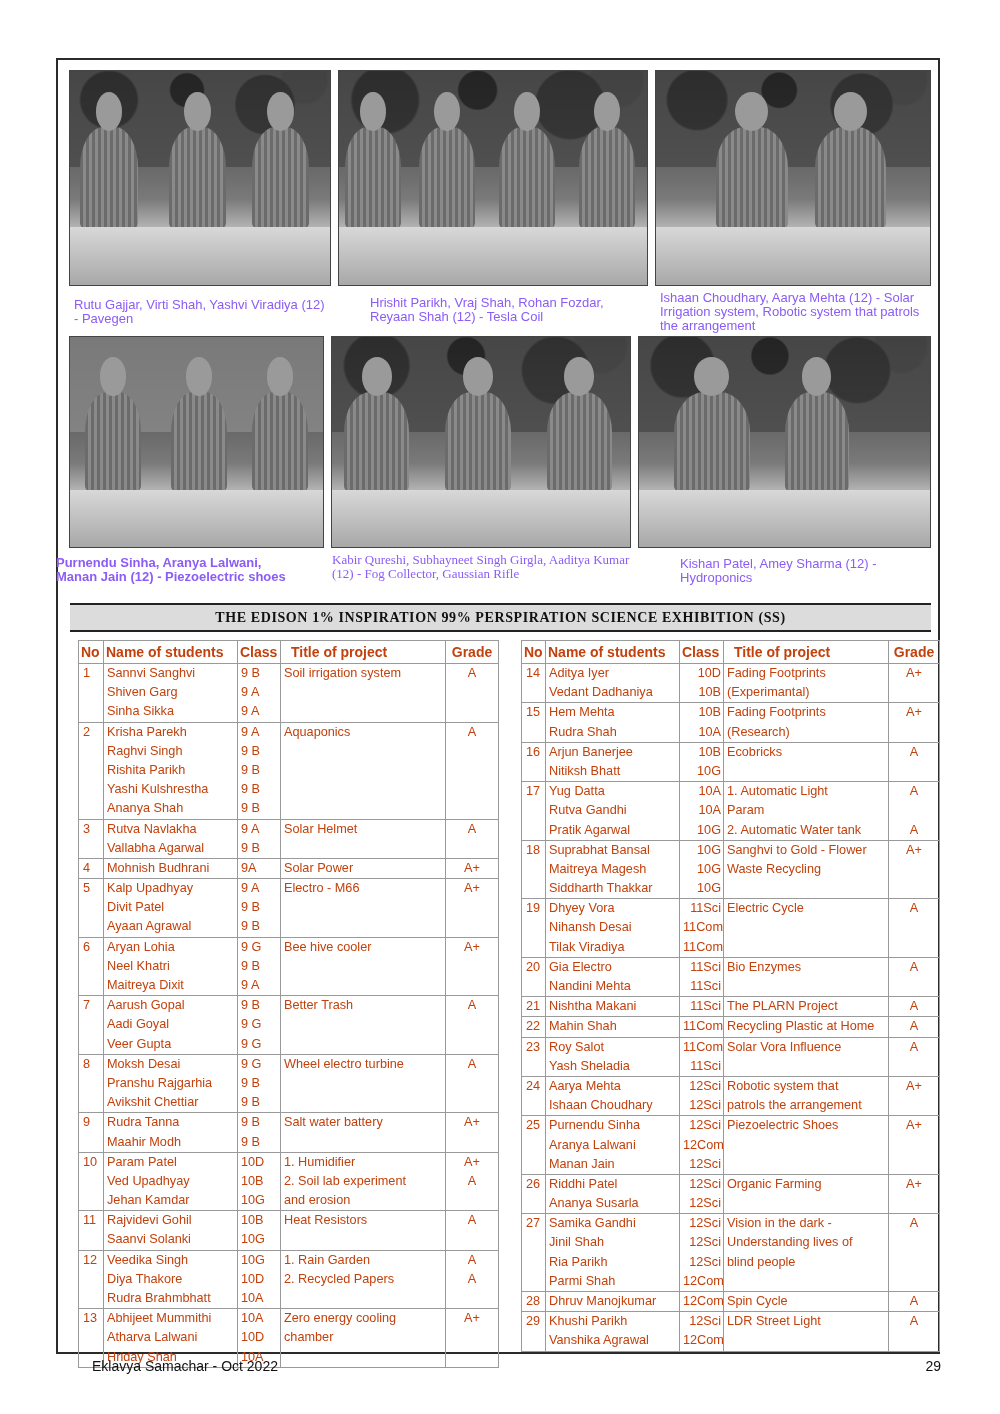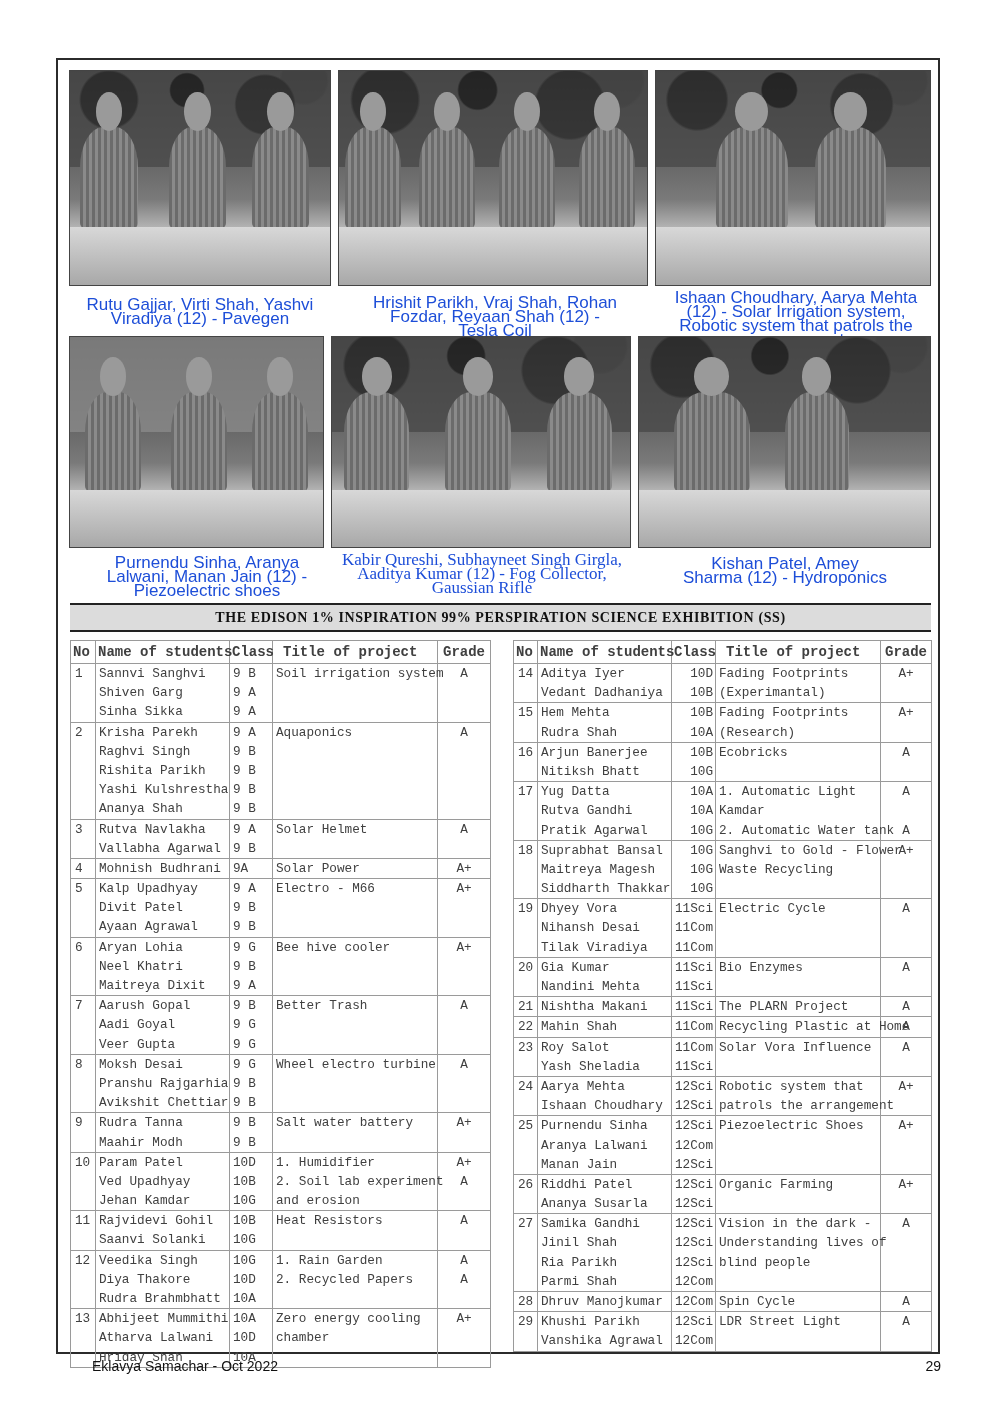--- a/index.html
+++ b/index.html
@@ -10,25 +10,25 @@
     .photo .leaves { position: absolute; inset: 0 0 55% 0;
       background: radial-gradient(circle at 15% 30%, #2a2a2a 0 12%, transparent 13%),
                   radial-gradient(circle at 45% 20%, #1f1f1f 0 10%, transparent 11%),
                   radial-gradient(circle at 75% 35%, #2e2e2e 0 14%, transparent 15%),
                   radial-gradient(circle at 90% 10%, #444 0 9%, transparent 10%),
                   #4a4a4a; opacity: 0.8; }
     .photo .person { position: absolute; bottom: 26%; width: 22%; height: 48%;
       background: repeating-linear-gradient(90deg, #6b6b6b 0 3px, #8a8a8a 3px 6px); border-radius: 40% 40% 6px 6px; }
     .photo .head { position: absolute; width: 46%; height: 38%; left: 27%; top: -34%; border-radius: 50%; background: #9a9a9a; }
     .photo .table { position: absolute; left: 0; right: 0; bottom: 0; height: 27%; background: linear-gradient(180deg, #d8d8d8, #a8a8a8); }
-    .caption { position: absolute; font-family: "Liberation Sans", sans-serif; font-size: 17px; line-height: 14px; text-align: center; color: #1d4ed8; }
+    .caption { position: absolute; font-family: "Liberation Sans", sans-serif; font-size: 13px; line-height: 14px; text-align: left; color: #8b5cf6; }
     .banner { position: absolute; left: 70px; top: 603px; width: 861px; height: 29px; background: #dcdcdc;
       border-top: 2px solid #222; border-bottom: 2px solid #222; box-sizing: border-box;
       font-family: "Liberation Serif", serif; font-weight: bold; font-size: 14px; letter-spacing: 0.6px; line-height: 26px; text-align: center; color: #111; white-space: nowrap; }
-    table.sci { position: absolute; border-collapse: collapse; font-family: Liberation Mono, monospace; font-size: 12.7px; color: #404040; table-layout: fixed; }
+    table.sci { position: absolute; border-collapse: collapse; font-family: Liberation Sans, sans-serif; font-size: 12.7px; color: #c2410c; table-layout: fixed; margin-left: 8px; }
     table.sci th { font-weight: bold; font-size: 14px; height: 22px; padding: 0 2px; border: 1px solid #9a9a9a; text-align: left; white-space: nowrap; }
     table.sci td { border-left: 1px solid #9a9a9a; border-right: 1px solid #9a9a9a; vertical-align: top; padding: 0 3px; line-height: 19.2px; white-space: nowrap; }
     table.sci tr.grp td { border-top: 1px solid #9a9a9a; }
     table.sci tr.last td { border-bottom: 1px solid #9a9a9a; }
     td.no { text-align: left; padding-left: 4px !important; }
     td.cls { text-align: left; }
     td.cls.r { text-align: right; padding-right: 2px !important; }
     td.grade { text-align: center; }
     .line { display: block; height: 19.2px; }
     .footer-left { position: absolute; left: 44px; top: 1358px; font-family: "Liberation Sans", sans-serif; font-size: 14px; color: #111; margin-left: 48px; }
@@ -113,21 +113,21 @@
   <div class="leaves"></div>
   <div class="person" style="left:12%;width:26%;">
       <div class="head"></div>
     </div>
   <div class="person" style="left:50%;width:22%;">
       <div class="head"></div>
     </div>
   <div class="table"></div>
 </div>
 
-<div class="caption" style="left:82px;top:556px;width:250px;">Purnendu Sinha, Aranya Lalwani, Manan Jain (12) - Piezoelectric shoes</div>
+<div class="caption" style="left:56px;top:556px;width:250px;font-weight:bold;">Purnendu Sinha, Aranya Lalwani, Manan Jain (12) - Piezoelectric shoes</div>
 <div class="caption" style="left:332px;top:553px;width:300px;font-family:Liberation Serif, serif;">Kabir Qureshi, Subhayneet Singh Girgla, Aaditya Kumar (12) - Fog Collector, Gaussian Rifle</div>
 <div class="caption" style="left:680px;top:557px;width:210px;">Kishan Patel, Amey Sharma (12) - Hydroponics</div>
 
 <div class="banner">THE EDISON 1% INSPIRATION 99% PERSPIRATION SCIENCE EXHIBITION (SS)</div>
 
 <table class="sci" id="tbl-left" style="left:70px;top:640px;width:420px;">
   <colgroup>
       <col style="width:25px">
       <col style="width:134px">
       <col style="width:43px">
@@ -473,21 +473,21 @@
           <span class="line">Rutva Gandhi</span>
           <span class="line">Pratik Agarwal</span>
         </td>
         <td class="cls r">
           <span class="line">10A</span>
           <span class="line">10A</span>
           <span class="line">10G</span>
         </td>
         <td>
           <span class="line">1. Automatic Light</span>
-          <span class="line">Kamdar</span>
+          <span class="line">Param</span>
           <span class="line">2. Automatic Water tank</span>
         </td>
         <td class="grade">
           <span class="line">A</span>
           <span class="line"></span>
           <span class="line">A</span>
         </td>
       </tr>
       <tr class="grp">
         <td class="no">18</td>
@@ -524,21 +524,21 @@
         <td>
           <span class="line">Electric Cycle</span>
         </td>
         <td class="grade">
           <span class="line">A</span>
         </td>
       </tr>
       <tr class="grp">
         <td class="no">20</td>
         <td>
-          <span class="line">Gia Kumar</span>
+          <span class="line">Gia Electro</span>
           <span class="line">Nandini Mehta</span>
         </td>
         <td class="cls r">
           <span class="line">11Sci</span>
           <span class="line">11Sci</span>
         </td>
         <td>
           <span class="line">Bio Enzymes</span>
         </td>
         <td class="grade">

